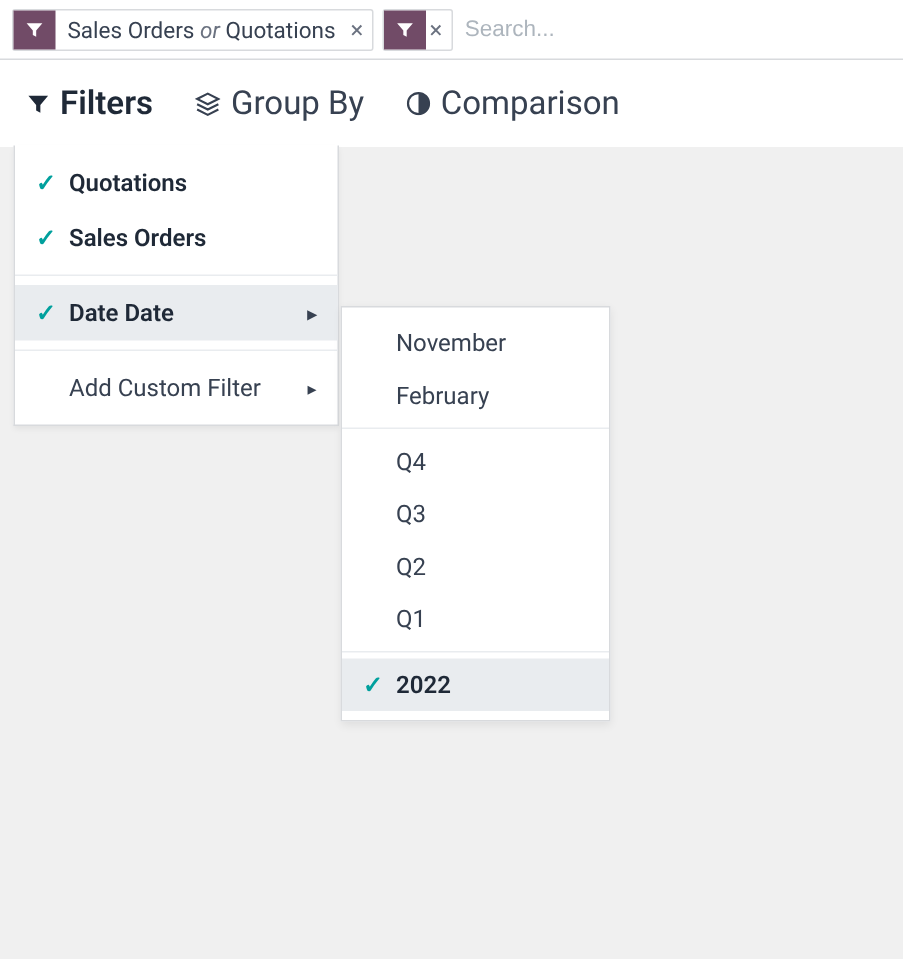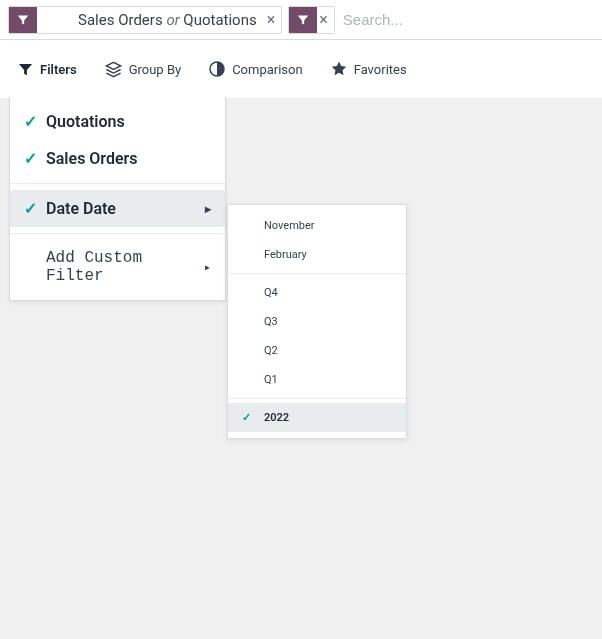--- a/index.html
+++ b/index.html
@@ -38,21 +38,20 @@
     display: flex;
     align-items: center;
     justify-content: center;
     color: #fff;
   }
   .facet-text {
     padding: 0 8px;
     color: #374151;
     font-size: 15px;
     white-space: nowrap;
-    margin-left: 33px;
   }
   .facet-text em {
     font-style: italic;
     color: #6b7280;
   }
   .facet-remove {
     padding: 0 6px 0 2px;
     color: #6b7280;
     font-size: 16px;
     cursor: pointer;
@@ -74,21 +73,21 @@
     gap: 28px;
     padding: 0 18px;
     height: 58px;
     position: relative;
   }
   .toolbar-item {
     display: flex;
     align-items: center;
     gap: 7px;
     color: #374151;
-    font-size: 13px;
+    font-size: 22px;
     cursor: pointer;
     height: 100%;
   }
   .toolbar-item.active {
     font-weight: 600;
     color: #1f2937;
   }
   .toolbar-item .ico { display: inline-flex; }
 
   .dropdown {
@@ -138,21 +137,20 @@
     background: #e9ecef;
     margin: 6px 0;
   }
   .dd-custom {
     padding: 9px 14px 9px 36px;
     font-size: 16px;
     color: #374151;
     display: flex;
     align-items: center;
     cursor: pointer;
-    font-family: Liberation Mono, monospace;
   }
   .dd-custom .chevron {
     margin-left: auto;
     font-size: 12px;
   }
 
   .submenu {
     position: absolute;
     top: 204px;
     left: 227px;
@@ -161,21 +159,21 @@
     border: 1px solid #d8dadd;
     box-shadow: 0 2px 6px rgba(0,0,0,0.08);
     padding: 6px 0;
   }
   .sub-item {
     display: flex;
     align-items: center;
     padding: 8px 14px;
     gap: 8px;
     cursor: pointer;
-    font-size: 11px;
+    font-size: 16px;
     color: #374151;
   }
   .sub-item.selected {
     background: #e9ecef;
     font-weight: 600;
     color: #1f2937;
   }
   .sub-divider {
     height: 1px;
     background: #e9ecef;
@@ -232,28 +230,20 @@
   </div>
   <div class="toolbar-item">
     <span class="ico">
       <svg width="16" height="16" viewBox="0 0 16 16">
           <circle cx="8" cy="8" r="7" fill="none" stroke="#374151" stroke-width="1.5"></circle>
           <path d="M8 1a7 7 0 0 1 0 14V1z" fill="#374151"></path>
         </svg>
     </span>
     <span>Comparison</span>
   </div>
-  <div class="toolbar-item">
-    <span class="ico">
-      <svg width="16" height="16" viewBox="0 0 16 16" fill="#374151">
-          <path d="M8 .5l2.2 4.5 5 .7-3.6 3.5.9 5L8 11.8 3.5 14.2l.9-5L.8 5.7l5-.7L8 .5z"></path>
-        </svg>
-    </span>
-    <span>Favorites</span>
-  </div>
 </div>
 
 <div class="dropdown">
   <div class="dd-item selected">
     <span class="dd-check">✓</span>
     <span>Quotations</span>
   </div>
   <div class="dd-item selected">
     <span class="dd-check">✓</span>
     <span>Sales Orders</span>

